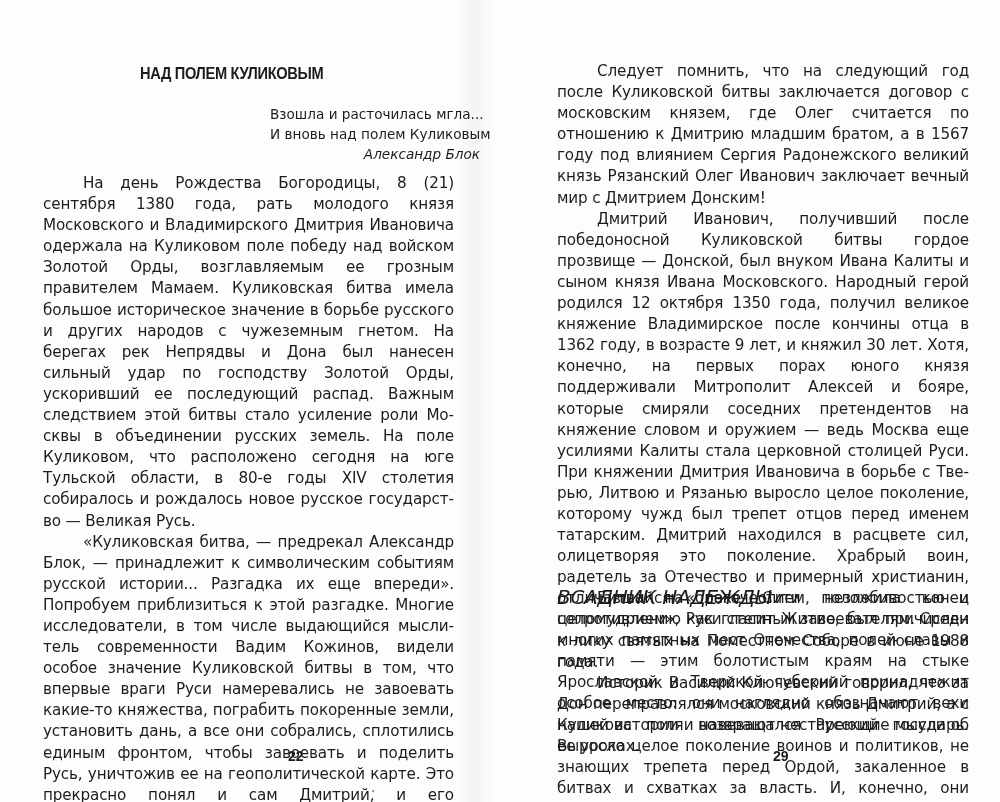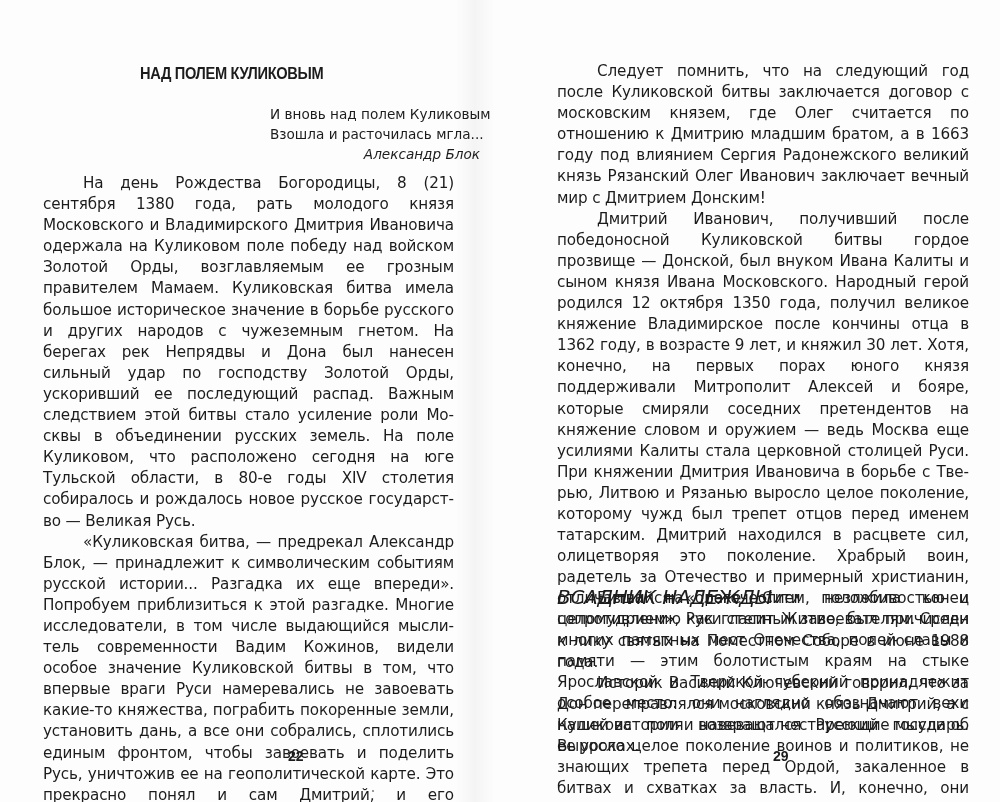--- a/index.html
+++ b/index.html
@@ -115,37 +115,37 @@
 </head>
 <body>
 
 <div class="spread">
   <div class="gutter"></div>
 
   <div class="page page-left">
     <div class="chapter-title">НАД ПОЛЕМ КУЛИКОВЫМ</div>
 
     <div class="epigraph">
+      <span class="epigraph-line">Взошла и расточилась мгла...</span>
       <span class="epigraph-line">И вновь над полем Куликовым</span>
-      <span class="epigraph-line">Взошла и расточилась мгла...</span>
       <span class="epigraph-author">Александр Блок</span>
     </div>
 
     <div class="column">
       <p>На день Рождества Богородицы, 8 (21) сентября 1380 года, рать молодого князя Московского и Владимирского Дмитрия Ивановича одержала на Куликовом поле победу над войском Золотой Орды, возглавляемым ее грозным правителем Мама­ем. Куликовская битва имела большое историческое значение в борьбе русского и других народов с чужеземным гнетом. На берегах рек Непрядвы и Дона был нанесен сильный удар по господству Золотой Орды, ускоривший ее последующий рас­пад. Важным следствием этой битвы стало усиление роли Мо­сквы в объединении русских земель. На поле Куликовом, что расположено сегодня на юге Тульской области, в 80-е годы XIV столетия собиралось и рождалось новое русское государст­во — Великая Русь.</p>
       <p>«Куликовская битва, — предрекал Александр Блок, — при­надлежит к символическим событиям русской истории... Раз­гадка их еще впереди». Попробуем приблизиться к этой раз­гадке. Многие исследователи, в том числе выдающийся мысли­тель современности Вадим Кожинов, видели особое значение Куликовской битвы в том, что впервые враги Руси намерева­лись не завоевать какие-то княжества, пограбить покорен­ные земли, установить дань, а все они собрались, сплотились единым фронтом, чтобы завоевать и поделить Русь, уничто­жив ее на геополитической карте. Это прекрасно понял и сам Дмитрий, и его сподвижники, и даже противники. Немало пре­терпевший от Москвы рязанский князь Олег Иванович занял двойственную военно-политическую позицию, но предатель­ства, удара в спину — не было. Более того, скорее были слу­чаи пособничества Дмитрию против Мамая. В свою очередь и Дмитрий Иванович отдал приказ войску: не грабить рязанские земли, не относиться к ним и к населению, как завоеванным. Этим тоже подчеркивалось и общее родство, и единство Рус­ской земли.</p>
     </div>
 
     <div class="page-number">22</div>
     <div class="speck"></div>
   </div>
 
   <div class="page page-right">
     <div class="column">
-      <p>Следует помнить, что на следующий год после Куликов­ской битвы заключается договор с московским князем, где Олег считается по отношению к Дмитрию младшим братом, а в 1663 году под влиянием Сергия Радонежского великий князь Рязанский Олег Иванович заключает вечный мир с Дмитрием Донским!</p>
+      <p>Следует помнить, что на следующий год после Куликов­ской битвы заключается договор с московским князем, где Олег считается по отношению к Дмитрию младшим братом, а в 1567 году под влиянием Сергия Радонежского великий князь Рязанский Олег Иванович заключает вечный мир с Дмитрием Донским!</p>
       <p>Дмитрий Иванович, получивший после победоносной Ку­ликовской битвы гордое прозвище — Донской, был внуком Ивана Калиты и сыном князя Ивана Московского. Народный герой родился 12 октября 1350 года, получил великое княже­ние Владимирское после кончины отца в 1362 году, в возрас­те 9 лет, и княжил 30 лет. Хотя, конечно, на первых порах юно­го князя поддерживали Митрополит Алексей и бояре, которые смиряли соседних претендентов на княжение словом и оружи­ем — ведь Москва еще усилиями Калиты стала церковной сто­лицей Руси. При княжении Дмитрия Ивановича в борьбе с Тве­рью, Литвою и Рязанью выросло целое поколение, которому чужд был трепет отцов перед именем татарским. Дмитрий на­ходился в расцвете сил, олицетворяя это поколение. Храбрый воин, радетель за Отечество и примерный христианин, отли­чавшийся «благочестием, незлобивостью и целомудрием», как гласит Житие, был причислен к лику святых на Поместном Со­боре в июне 1988 года.</p>
       <p>Историк Василий Ключевский говорил, что за Дон пере­правлялся московский князь Дмитрий, а с Куликова поля воз­вращался Русский государь. Выросло целое поколение воинов и политиков, не знающих трепета перед Ордой, закаленное в битвах и схватках за власть. И, конечно, они помнили подвиги предков, горечь прошлых поражений...</p>
     </div>
 
     <div class="section-title">ВСАДНИК НАДЕЖДЫ</div>
 
     <div class="column second">
       <p>Битва на реке Сити положила конец сопротивлению Руси степным завоевателям. Среди многих памятных мест Отечест­ва, полей славы и памяти — этим болотистым краям на стыке Ярославской и Тверской губерний принадлежит особое место: они наглядно обозначают вехи нашей истории и навевают не­стареющие мысли об ее уроках.</p>
     </div>
 

